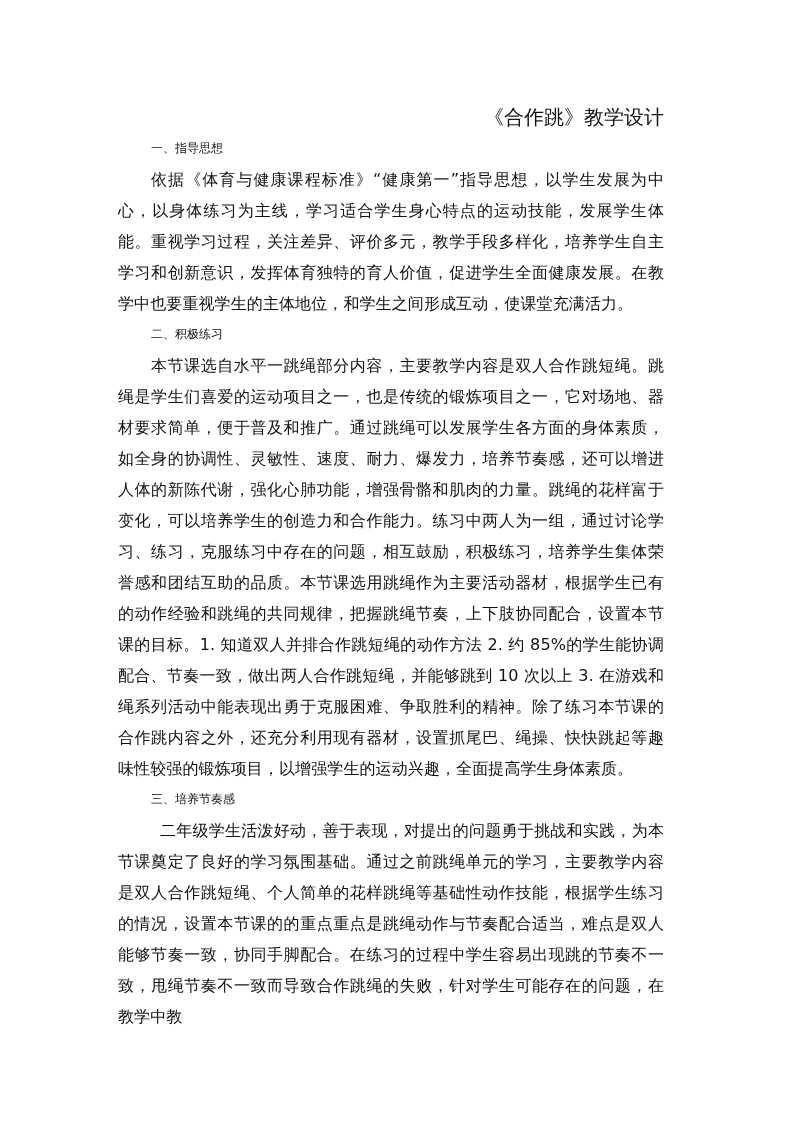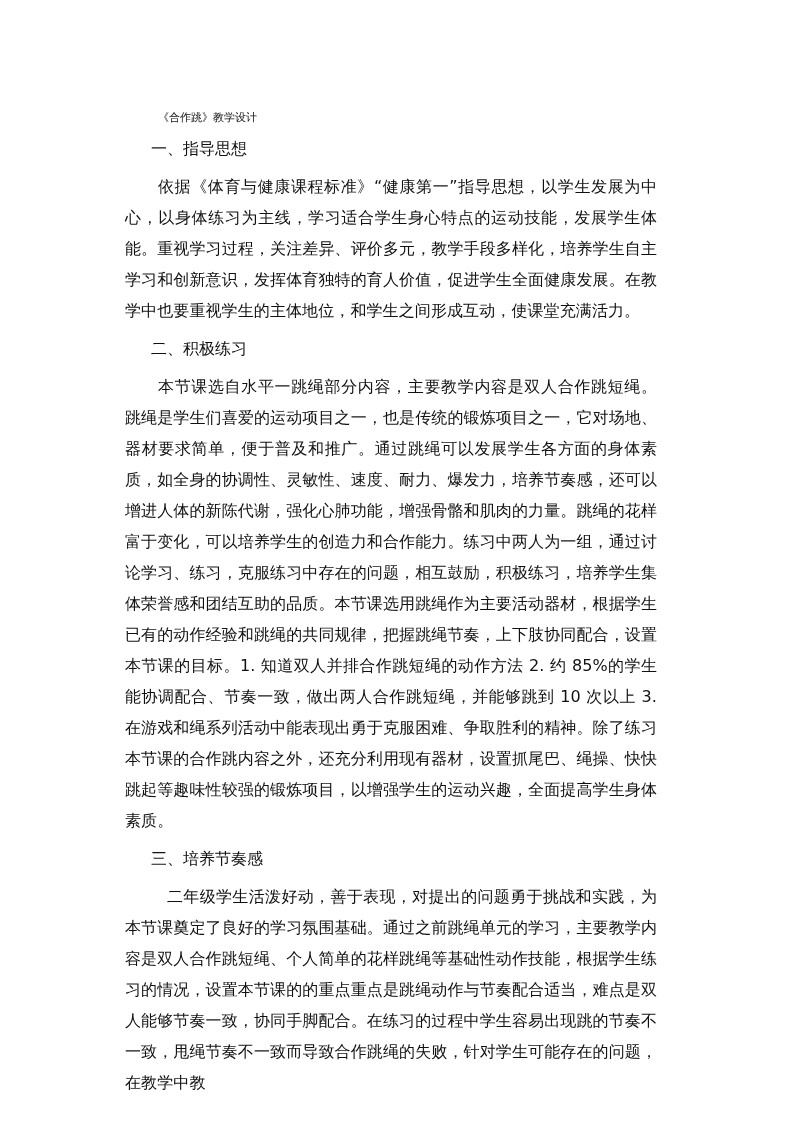--- a/index.html
+++ b/index.html
@@ -15,39 +15,39 @@
       font-family: "DejaVu Sans", "Liberation Sans", sans-serif;
       color: #111111;
     }
     .page {
       position: absolute;
       left: 118px;
       top: 102px;
       width: 546px;
     }
     .doc-title {
-      text-align: left;
-      font-size: 11px;
+      text-align: right;
+      font-size: 20px;
       line-height: 31px;
       height: 31px;
       margin: 0;
       padding-left: 40px;
       font-weight: normal;
     }
     .section-heading {
-      font-size: 16px;
+      font-size: 12px;
       line-height: 31px;
       margin: 0;
       padding-left: 33px;
       font-weight: normal;
     }
     .para {
       font-size: 16px;
       line-height: 31px;
-      margin: 7px;
+      margin: 0;
       text-indent: 33px;
       text-align: justify;
       letter-spacing: 0.1px;
     }
     .para.indent-extra {
       text-indent: 42px;
     }
   </style>
 </head>
 <body>

